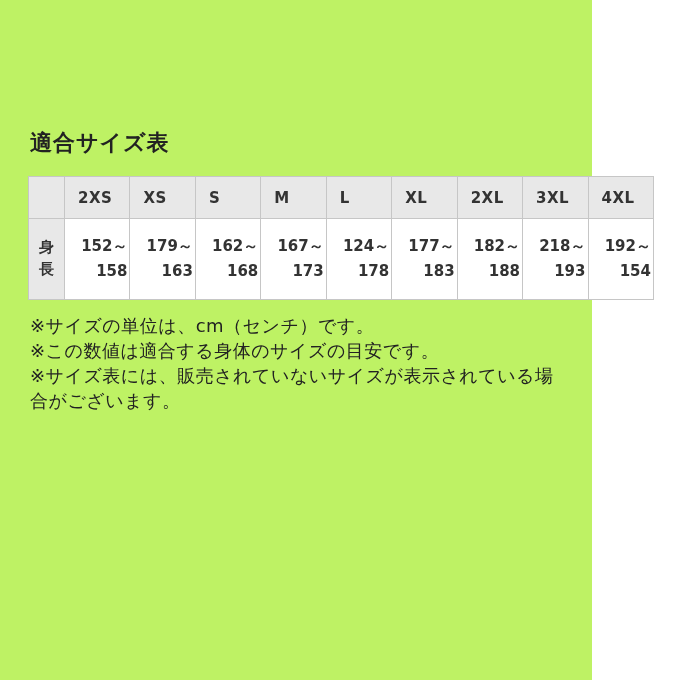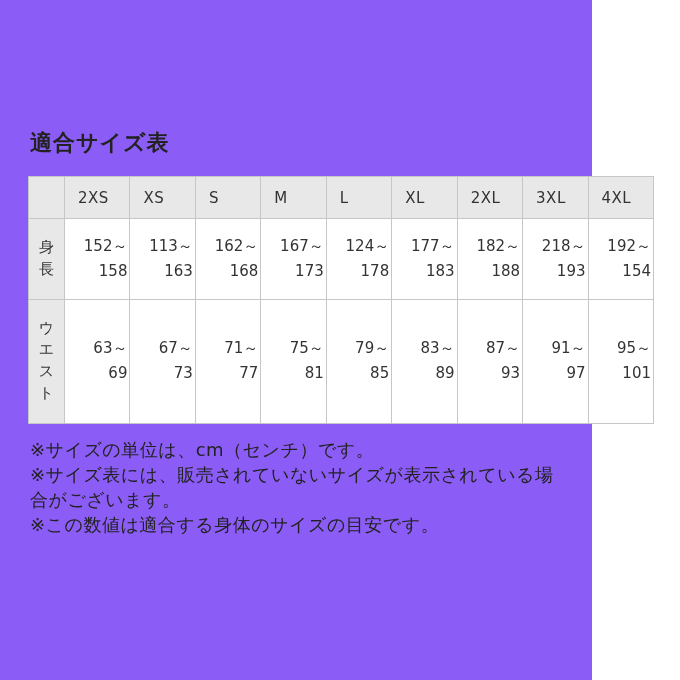--- a/index.html
+++ b/index.html
@@ -7,40 +7,40 @@
     margin: 0;
     padding: 0;
     background: #ffffff;
     width: 680px;
     height: 680px;
     font-family: "DejaVu Sans", "Liberation Sans", sans-serif;
   }
   .page {
     width: 592px;
     height: 680px;
-    background: #8b5cf6;
+    background: #bef264;
     padding: 128px 26px 0 28px;
   }
   .chart-title {
     font-size: 22px;
     font-weight: bold;
     color: #222222;
     margin: 0 0 18px 2px;
     letter-spacing: 1px;
   }
   table.size-table {
     border-collapse: collapse;
     table-layout: fixed;
     width: 626px;
   }
   .size-table th, .size-table td {
     border: 1px solid #c6c6c6;
     color: #333333;
     font-size: 15px;
-    font-weight: normal;
+    font-weight: bold;
     vertical-align: middle;
   }
   .size-table col.label-col { width: 36px; }
   .size-table thead th {
     background: #e8e8e8;
     text-align: left;
     padding: 10px 2px 10px 13px;
     height: 42px;
     letter-spacing: 0.5px;
   }
@@ -112,62 +112,39 @@
         <th>4XL</th>
       </tr>
     </thead>
     <tbody>
       <tr class="row-height">
         <th class="row-label">
           <span class="vtext">身長</span>
         </th>
         <td>152～
 158</td>
-        <td>113～
+        <td>179～
 163</td>
         <td>162～
 168</td>
         <td>167～
 173</td>
         <td>124～
 178</td>
         <td>177～
 183</td>
         <td>182～
 188</td>
         <td>218～
 193</td>
         <td>192～
 154</td>
       </tr>
-      <tr class="row-waist">
-        <th class="row-label">
-          <span class="vtext">ウエスト</span>
-        </th>
-        <td>63～
-69</td>
-        <td>67～
-73</td>
-        <td>71～
-77</td>
-        <td>75～
-81</td>
-        <td>79～
-85</td>
-        <td>83～
-89</td>
-        <td>87～
-93</td>
-        <td>91～
-97</td>
-        <td>95～
-101</td>
-      </tr>
     </tbody>
   </table>
 
   <div class="notes">
     <div class="note-line">※サイズの単位は、cm（センチ）です。</div>
+    <div class="note-line">※この数値は適合する身体のサイズの目安です。</div>
     <div class="note-line">※サイズ表には、販売されていないサイズが表示されている場合がございます。</div>
-    <div class="note-line">※この数値は適合する身体のサイズの目安です。</div>
   </div>
 
 </div>
 
 </body></html>

